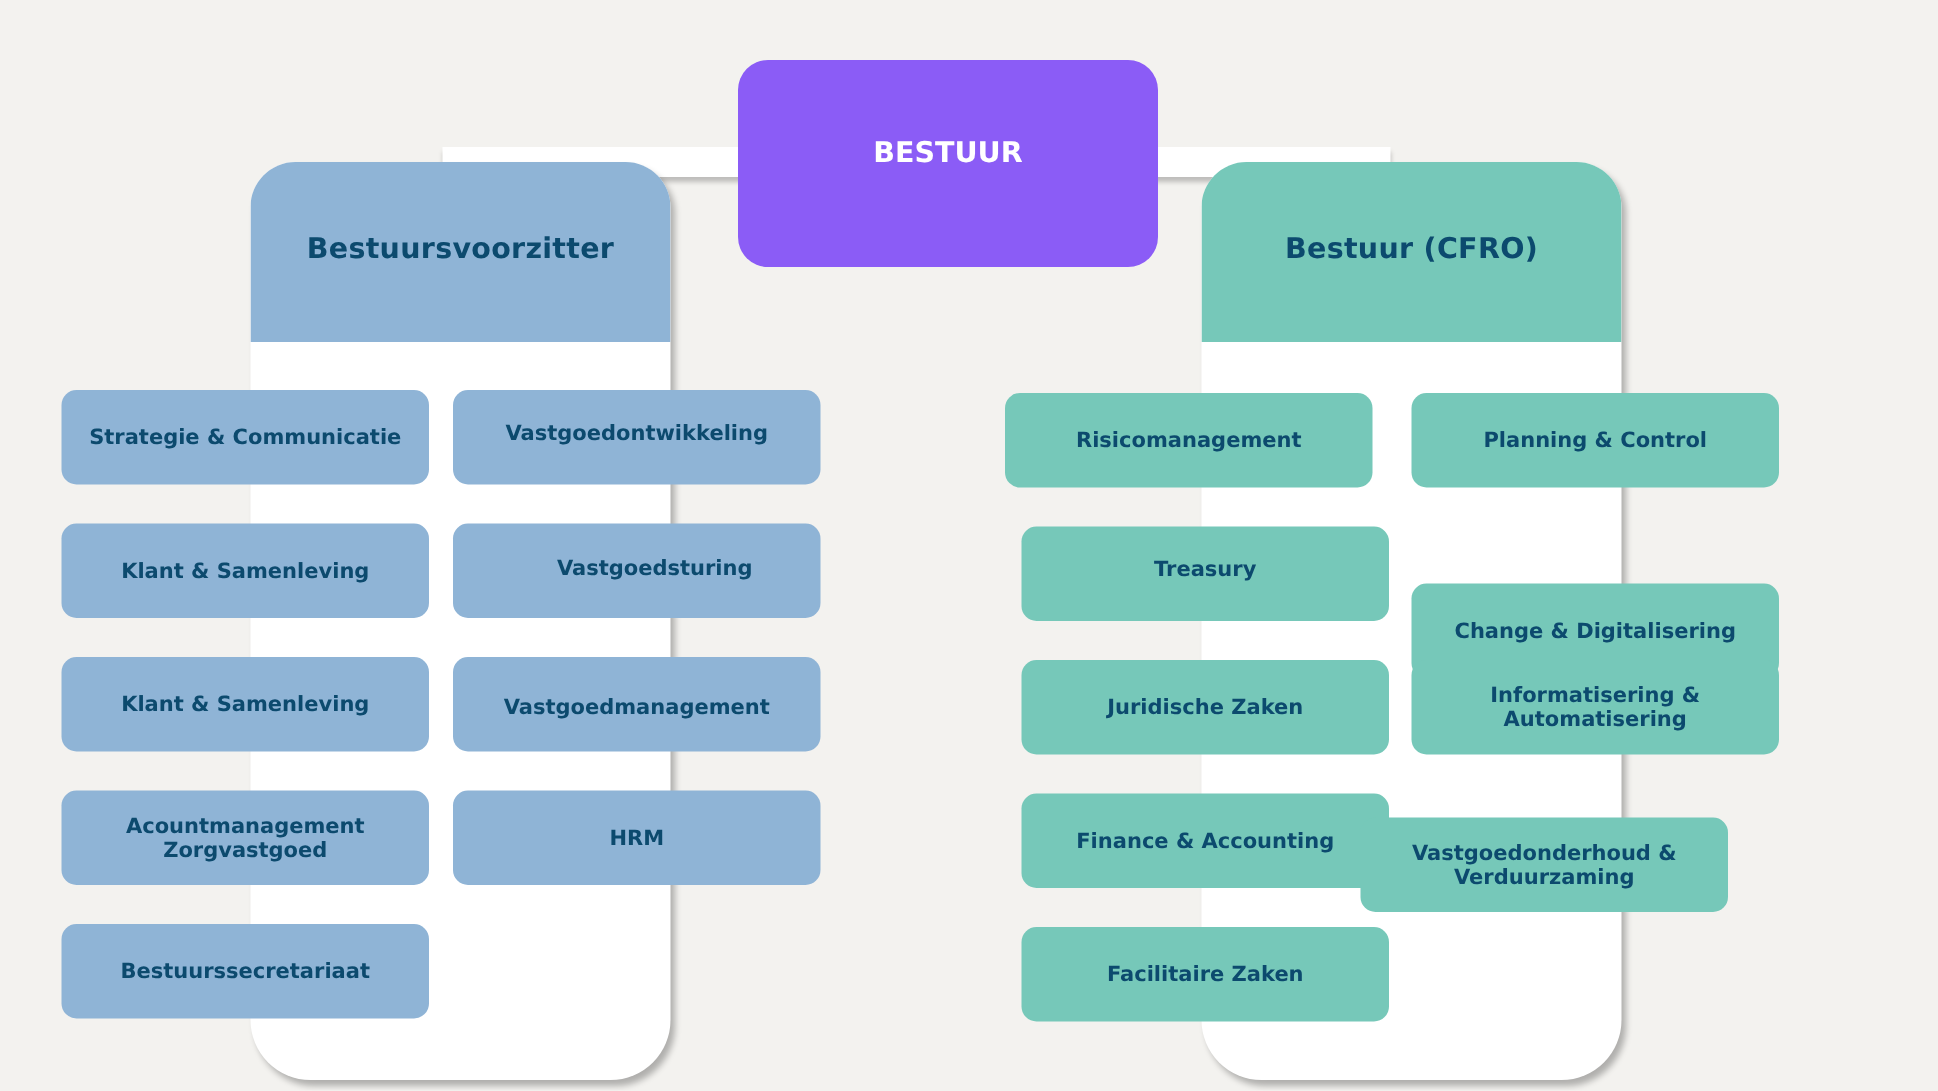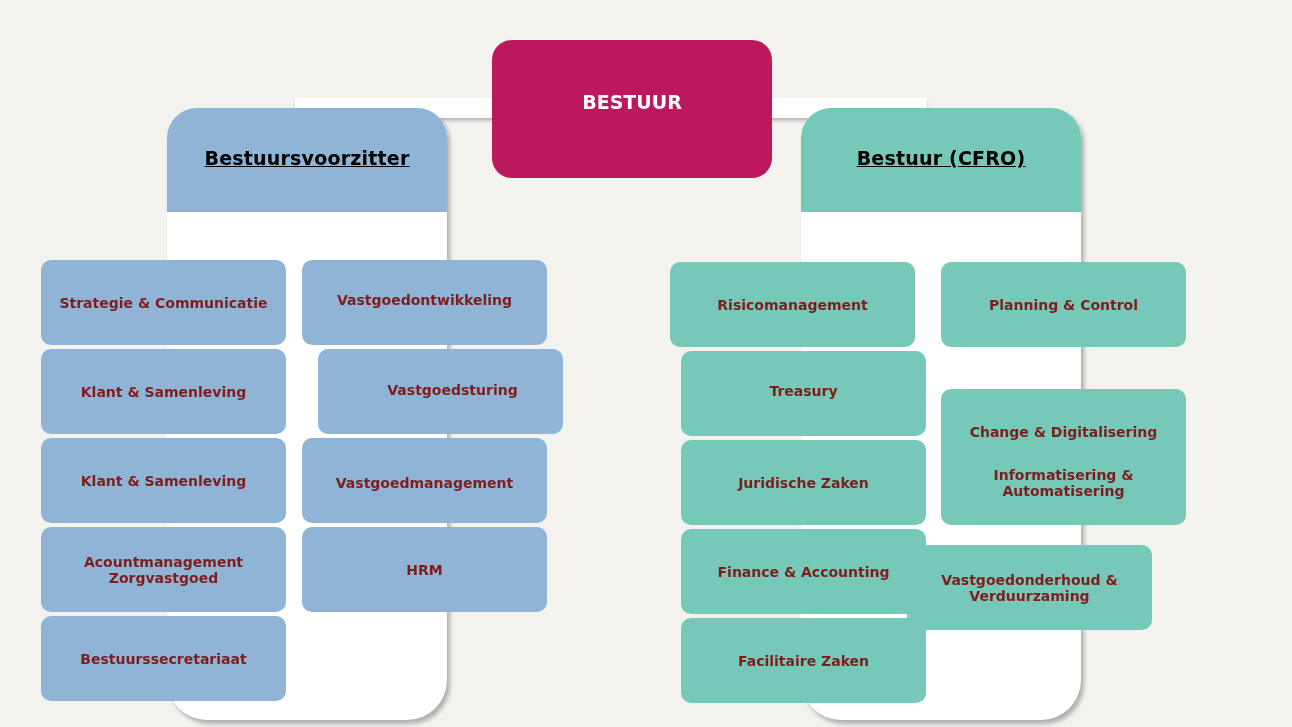--- a/index.html
+++ b/index.html
@@ -17,42 +17,42 @@
     }
     .panel {
       background: #ffffff;
       border-radius: 30px 30px 40px 40px;
       box-shadow: 3px 4px 4px rgba(0,0,0,0.28);
       overflow: hidden;
     }
     .panel-left  { left: 167px; top: 108px; width: 280px; height: 612px; }
     .panel-right { left: 801px; top: 108px; width: 280px; height: 612px; }
     .panel-head {
-      position: absolute; left: 0; top: 0; width: 100%; height: 104px;
+      position: absolute; left: 0; top: 0; width: 100%; height: 120px;
       display: flex; align-items: center; justify-content: center;
-      color: #000000; font-weight: bold; font-size: 19px;
+      color: #0c4a6e; font-weight: bold; font-size: 19px;
       letter-spacing: 0.2px;
-      padding-bottom: 4px; box-sizing: border-box; text-decoration: underline;
+      padding-bottom: 4px; box-sizing: border-box;
     }
     .panel-left .panel-head  { background: #8fb4d6; }
     .panel-right .panel-head { background: #76c8b9; }
 
     .top-box {
       left: 492px; top: 40px; width: 280px; height: 138px;
-      background: #be185d; border-radius: 20px;
+      background: #8b5cf6; border-radius: 20px;
       display: flex; align-items: center; justify-content: center;
       padding-bottom: 14px; box-sizing: border-box;
       color: #ffffff; font-weight: bold; font-size: 19px;
     }
 
     .unit {
-      position: absolute; width: 245px; height: 85px;
+      position: absolute; width: 245px; height: 63px;
       border-radius: 10px;
       display: flex; align-items: center; justify-content: center;
-      text-align: center; color: #7f1d1d; font-weight: bold;
+      text-align: center; color: #0c4a6e; font-weight: bold;
       font-size: 14px; line-height: 16px;
       box-sizing: border-box; padding: 0 8px;
     }
     .unit.blue  { background: #8fb4d6; }
     .unit.green { background: #76c8b9; }
     .unit span { white-space: pre-line; }
   </style>
 </head>
 <body>
 
@@ -76,21 +76,21 @@
 
 <div class="unit blue" style="left:41px;top:260px;">
     <span>Strategie &amp; Communicatie</span>
   </div>
 <div class="unit blue" style="left:302px;top:260px;padding-bottom:6px;">
     <span>Vastgoedontwikkeling</span>
   </div>
 <div class="unit blue" style="left:41px;top:349px;">
     <span>Klant &amp; Samenleving</span>
   </div>
-<div class="unit blue" style="left:318px;top:349px;padding-bottom:4px;padding-left:32px;">
+<div class="unit blue" style="left:302px;top:349px;padding-bottom:4px;padding-left:32px;">
     <span>Vastgoedsturing</span>
   </div>
 <div class="unit blue" style="left:41px;top:438px;">
     <span>Klant &amp; Samenleving</span>
   </div>
 <div class="unit blue" style="left:302px;top:438px;padding-top:5px;">
     <span>Vastgoedmanagement</span>
   </div>
 <div class="unit blue" style="left:41px;top:527px;">
     <span>Acountmanagement

